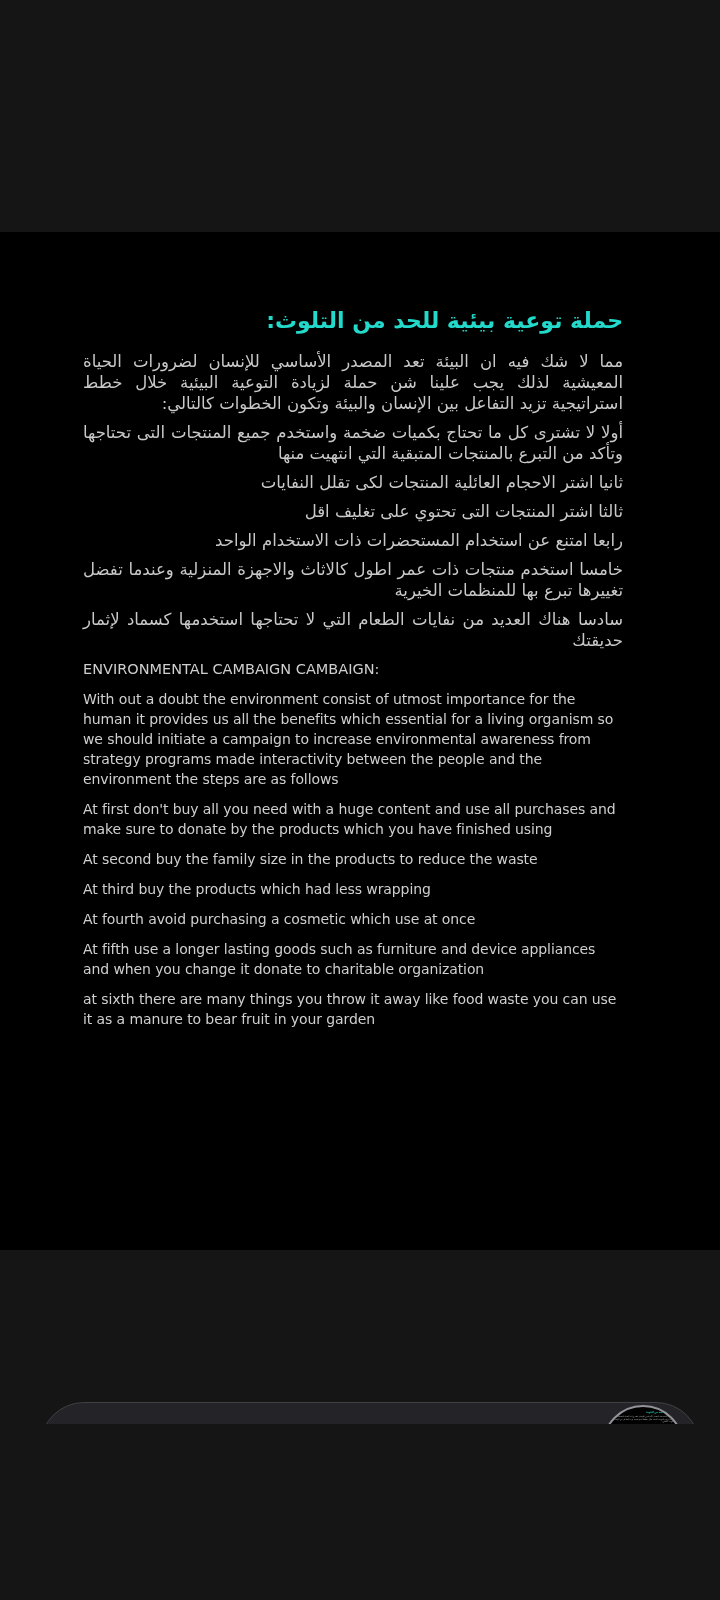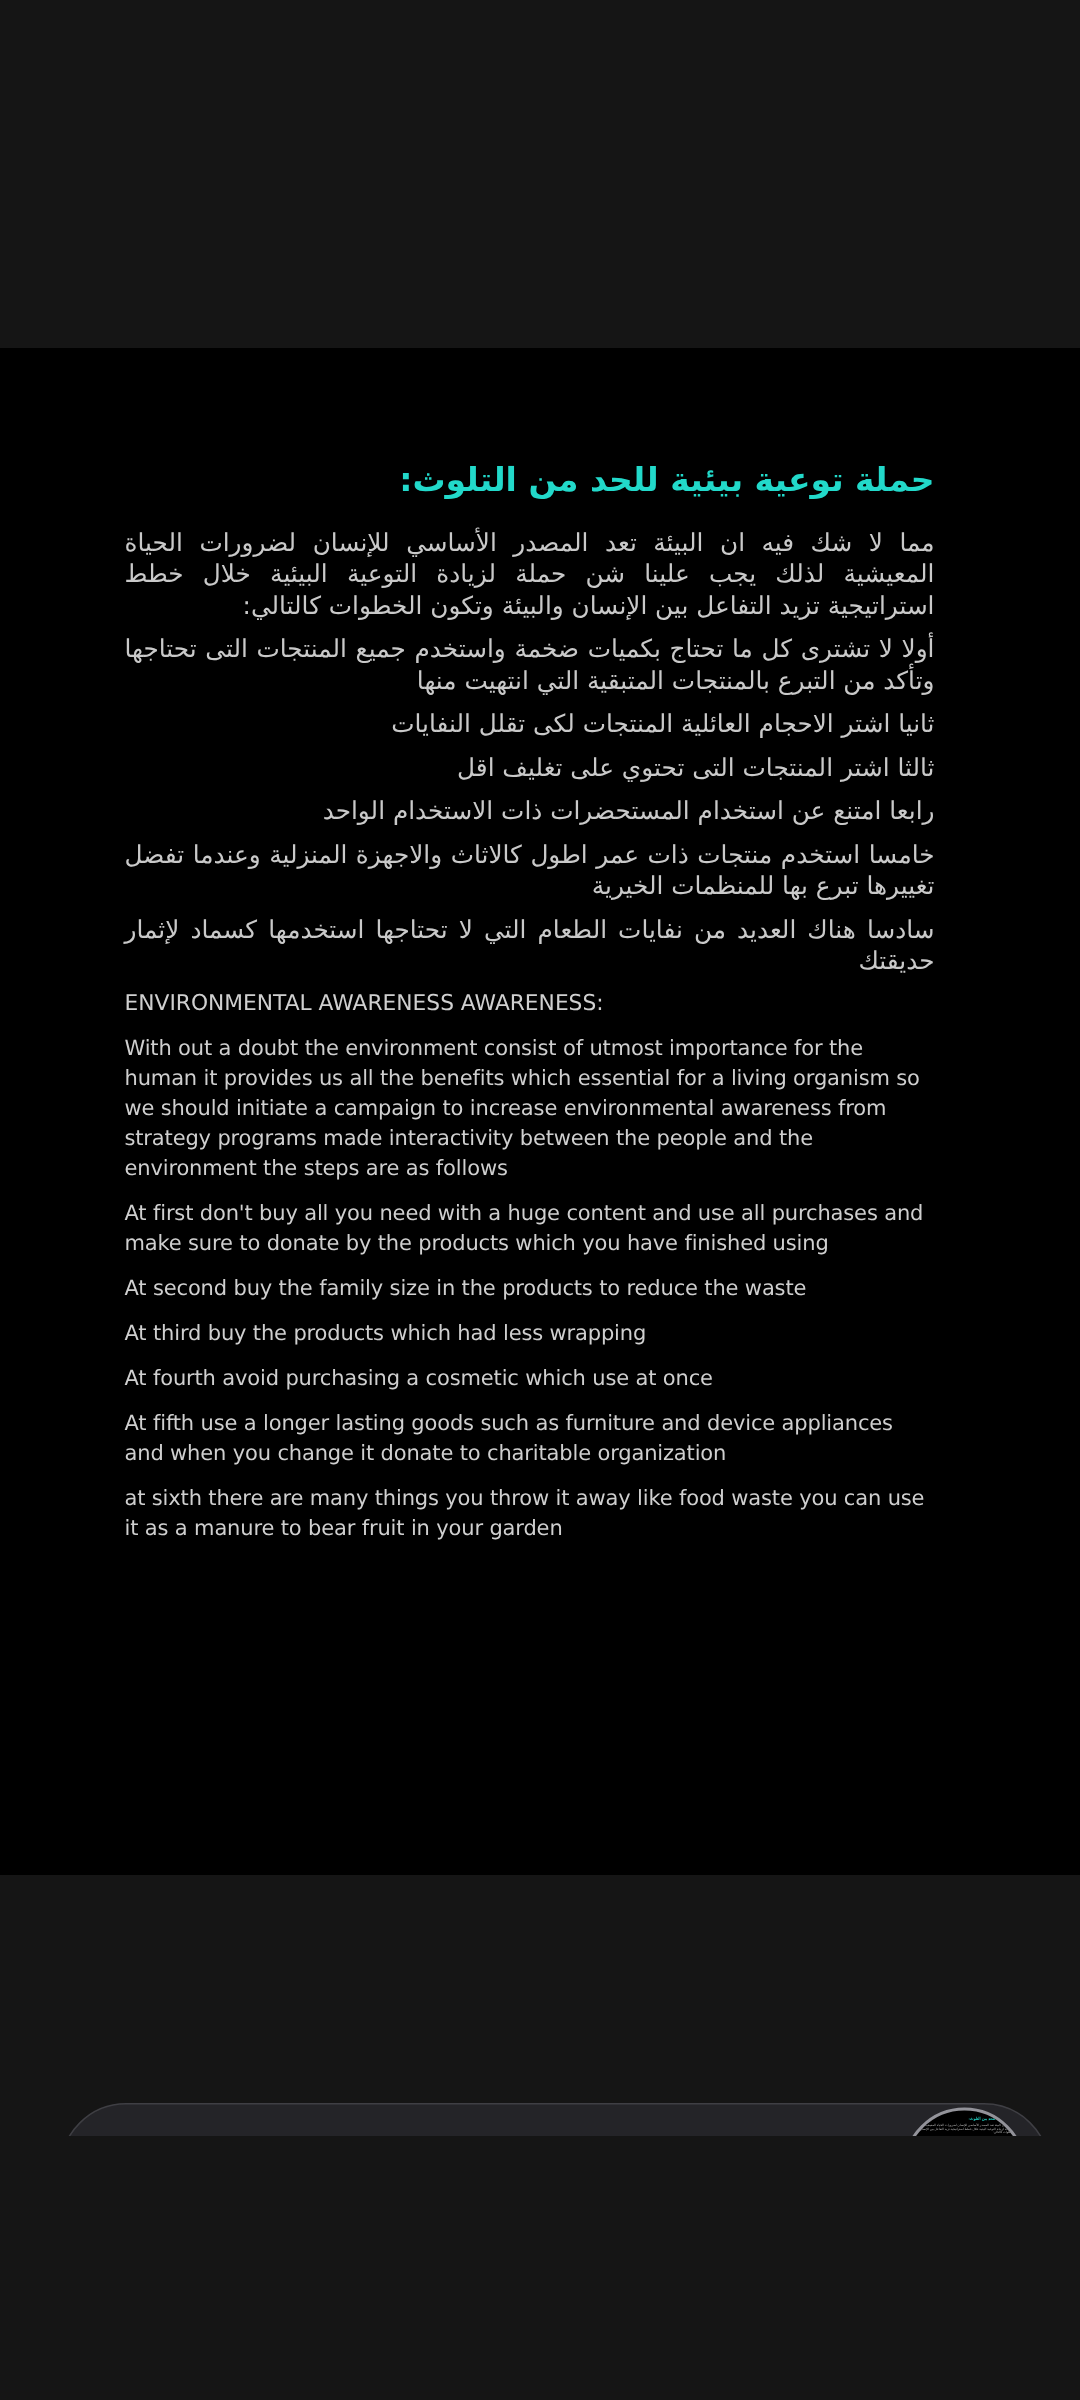--- a/index.html
+++ b/index.html
@@ -62,21 +62,21 @@
     <h1 class="doc-title">حملة توعية بيئية للحد من التلوث:</h1>
     <div class="ar-list">
         <p>مما لا شك فيه ان البيئة تعد المصدر  الأساسي للإنسان لضرورات الحياة المعيشية لذلك يجب علينا شن حملة لزيادة التوعية البيئية خلال خطط استراتيجية تزيد التفاعل بين الإنسان والبيئة  وتكون الخطوات كالتالي:</p>
         <p>أولا لا تشترى كل ما تحتاج بكميات ضخمة  واستخدم جميع المنتجات التى تحتاجها وتأكد من التبرع بالمنتجات المتبقية التي انتهيت منها</p>
         <p>ثانيا اشتر الاحجام العائلية المنتجات لكى تقلل النفايات</p>
         <p>ثالثا اشتر المنتجات التى تحتوي على تغليف اقل</p>
         <p>رابعا امتنع عن استخدام المستحضرات ذات الاستخدام الواحد</p>
         <p>خامسا استخدم منتجات ذات عمر اطول كالاثاث والاجهزة المنزلية وعندما تفضل تغييرها تبرع بها للمنظمات الخيرية</p>
         <p>سادسا هناك العديد من نفايات الطعام التي لا تحتاجها استخدمها كسماد لإثمار حديقتك</p>
       </div>
-    <p class="en-heading">ENVIRONMENTAL AWARENESS AWARENESS:</p>
+    <p class="en-heading">ENVIRONMENTAL CAMBAIGN CAMBAIGN:</p>
     <div class="en-list">
         <p>With out a doubt the environment consist of utmost importance for the human it provides us all the benefits which essential for a living organism so we should initiate a campaign to increase environmental awareness from strategy programs made interactivity between the people and the environment the steps are as follows</p>
         <p>At first don't buy all you need with a huge content and use all purchases and make sure to donate by the products which you have finished using</p>
         <p>At second buy the family size in the products to reduce the waste</p>
         <p>At third buy the products which had less wrapping</p>
         <p>At fourth avoid purchasing a cosmetic which use at once</p>
         <p>At fifth use a longer lasting goods such as furniture and device appliances and when you change it donate to charitable organization</p>
         <p>at sixth there are many things you throw it away like food waste you can use it as a manure to bear fruit in your garden</p>
       </div>
   </div>

